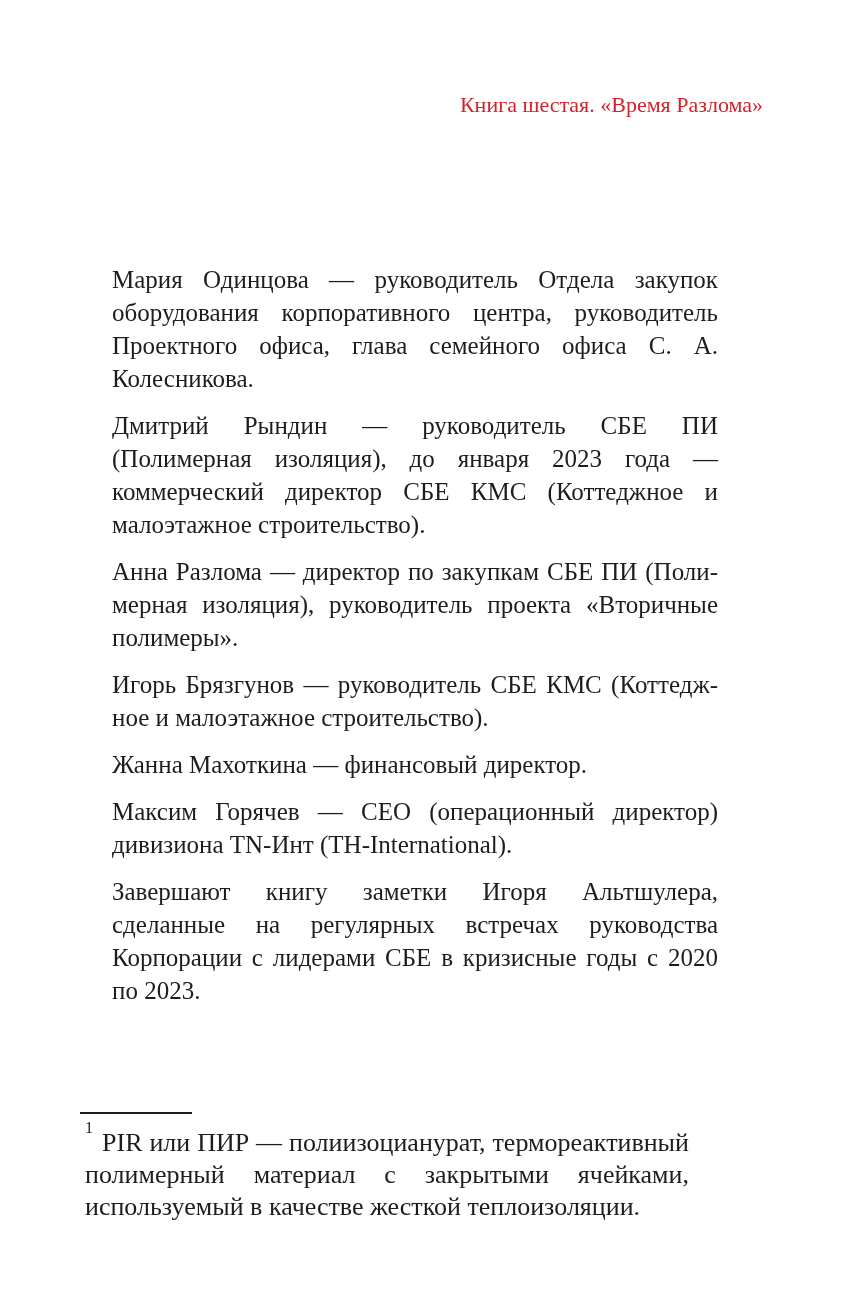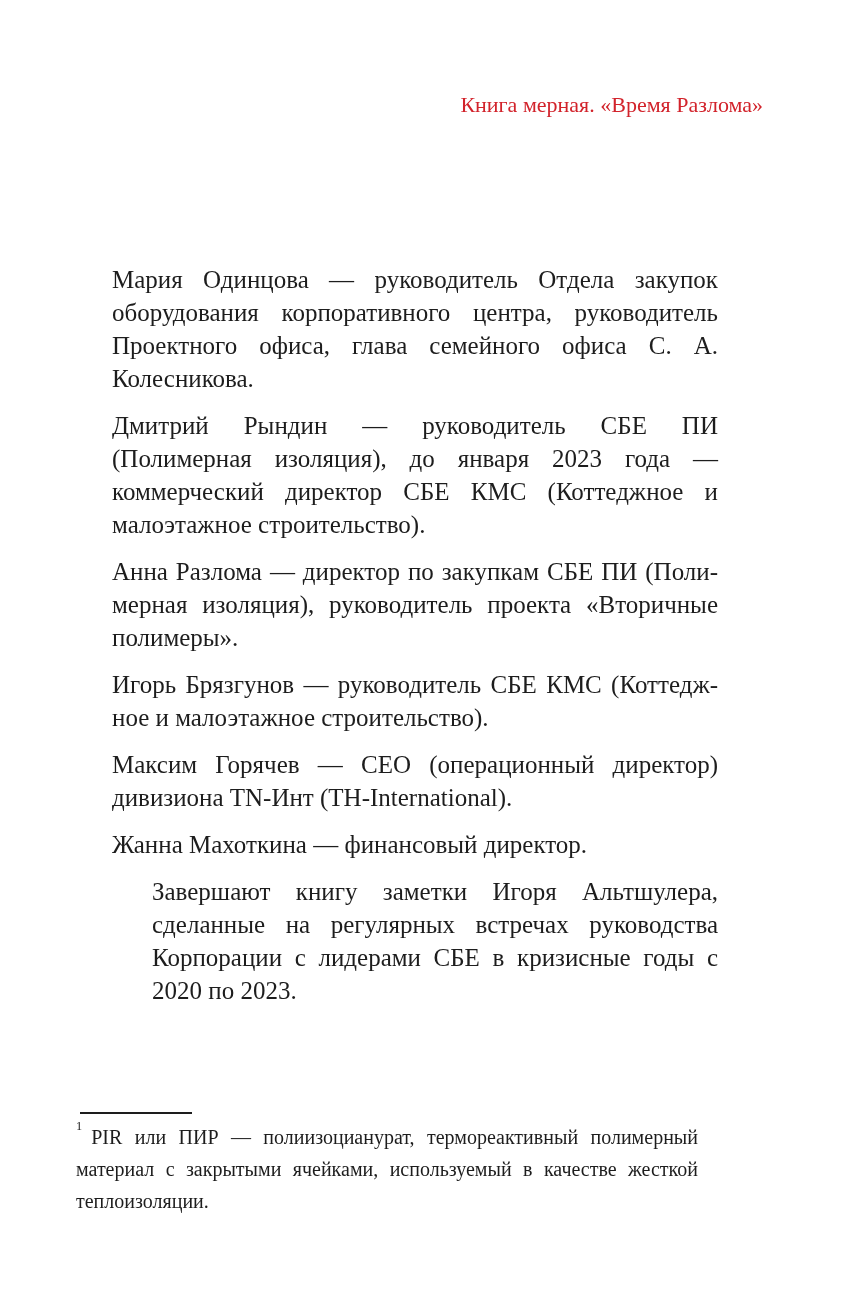--- a/index.html
+++ b/index.html
@@ -26,21 +26,21 @@
     position: absolute;
     left: 112px; top: 263px;
     width: 606px;
     font-size: 25px;
     line-height: 33px;
     text-align: justify;
     hyphens: manual;
     -webkit-hyphens: manual;
   }
   .person, .closing { margin: 0 0 14px 0; }
-  .closing { margin-bottom: 0; margin-left: 40px; }
+  .closing { margin-bottom: 0; }
   .nm { font-weight: 400; }
 
   .fn-ref, .fn-marker {
     font-size: 0.62em;
     line-height: 0;
     position: relative;
     top: -0.5em;
   }
   .fn-marker { margin-right: 9px; }
 
@@ -48,49 +48,49 @@
     position: absolute;
     left: 72px; top: 1112px;
     width: 630px;
   }
   .fn-rule {
     width: 112px; height: 0;
     border-top: 2px solid #1d1d1d;
     margin: 0 0 7px 8px;
   }
   .fn-text {
-    margin: 4px;
-    font-size: 20px;
+    margin: 13px;
+    font-size: 26px;
     line-height: 32px;
     text-align: justify;
     hyphens: manual;
     -webkit-hyphens: manual;
   }
 </style>
 </head>
 <body>
 
 <div class="page">
 
-  <div class="running-head">Книга мерная. «Время Разлома»</div>
+  <div class="running-head">Книга шестая. «Время Разлома»</div>
 
   <main class="body-text">
 
     <p class="person"><b class="nm">Мария Одинцова</b><span> — руководитель Отдела закупок обору­дования корпоративного центра, руководитель Проектного офиса, глава семейного офиса С. А. Колесникова.</span><sup class="fn-ref"></sup><span></span></p>
 
     <p class="person"><b class="nm">Дмитрий Рындин</b><span> — руководитель СБЕ ПИ (Полимерная изоляция), до января 2023 года — коммерческий директор СБЕ КМС (Коттеджное и малоэтажное строительство).</span><sup class="fn-ref"></sup><span></span></p>
 
     <p class="person"><b class="nm">Анна Разлома</b><span> — директор по закупкам СБЕ ПИ (Поли­мерная изоляция), руководитель проекта «Вторичные поли­меры».</span><sup class="fn-ref"></sup><span></span></p>
 
 
     <p class="person"><b class="nm">Игорь Брязгунов</b><span> — руководитель СБЕ КМС (Коттедж­ное и малоэтажное строительство).</span><sup class="fn-ref"></sup><span></span></p>
 
+    <p class="person"><b class="nm">Жанна Махоткина</b><span> — финансовый директор.</span><sup class="fn-ref"></sup><span></span></p>
+
     <p class="person"><b class="nm">Максим Горячев</b><span> — CEO (операционный директор) диви­зиона TN-Инт (TH-International).</span><sup class="fn-ref"></sup><span></span></p>
-
-    <p class="person"><b class="nm">Жанна Махоткина</b><span> — финансовый директор.</span><sup class="fn-ref"></sup><span></span></p>
 
     <p class="closing">Завершают книгу заметки Игоря Альтшулера, сделанные на регулярных встречах руководства Корпорации с лиде­рами СБЕ в кризисные годы с 2020 по 2023.</p>
 
   </main>
 
   <footer class="footnote">
     <div class="fn-rule"></div>
     <p class="fn-text"><sup class="fn-marker">1</sup><span>PIR или ПИР — полиизоцианурат, термореактивный полимерный мате­риал с закрытыми ячейками, используемый в качестве жесткой теплоизо­ляции.</span></p>
   </footer>
 

